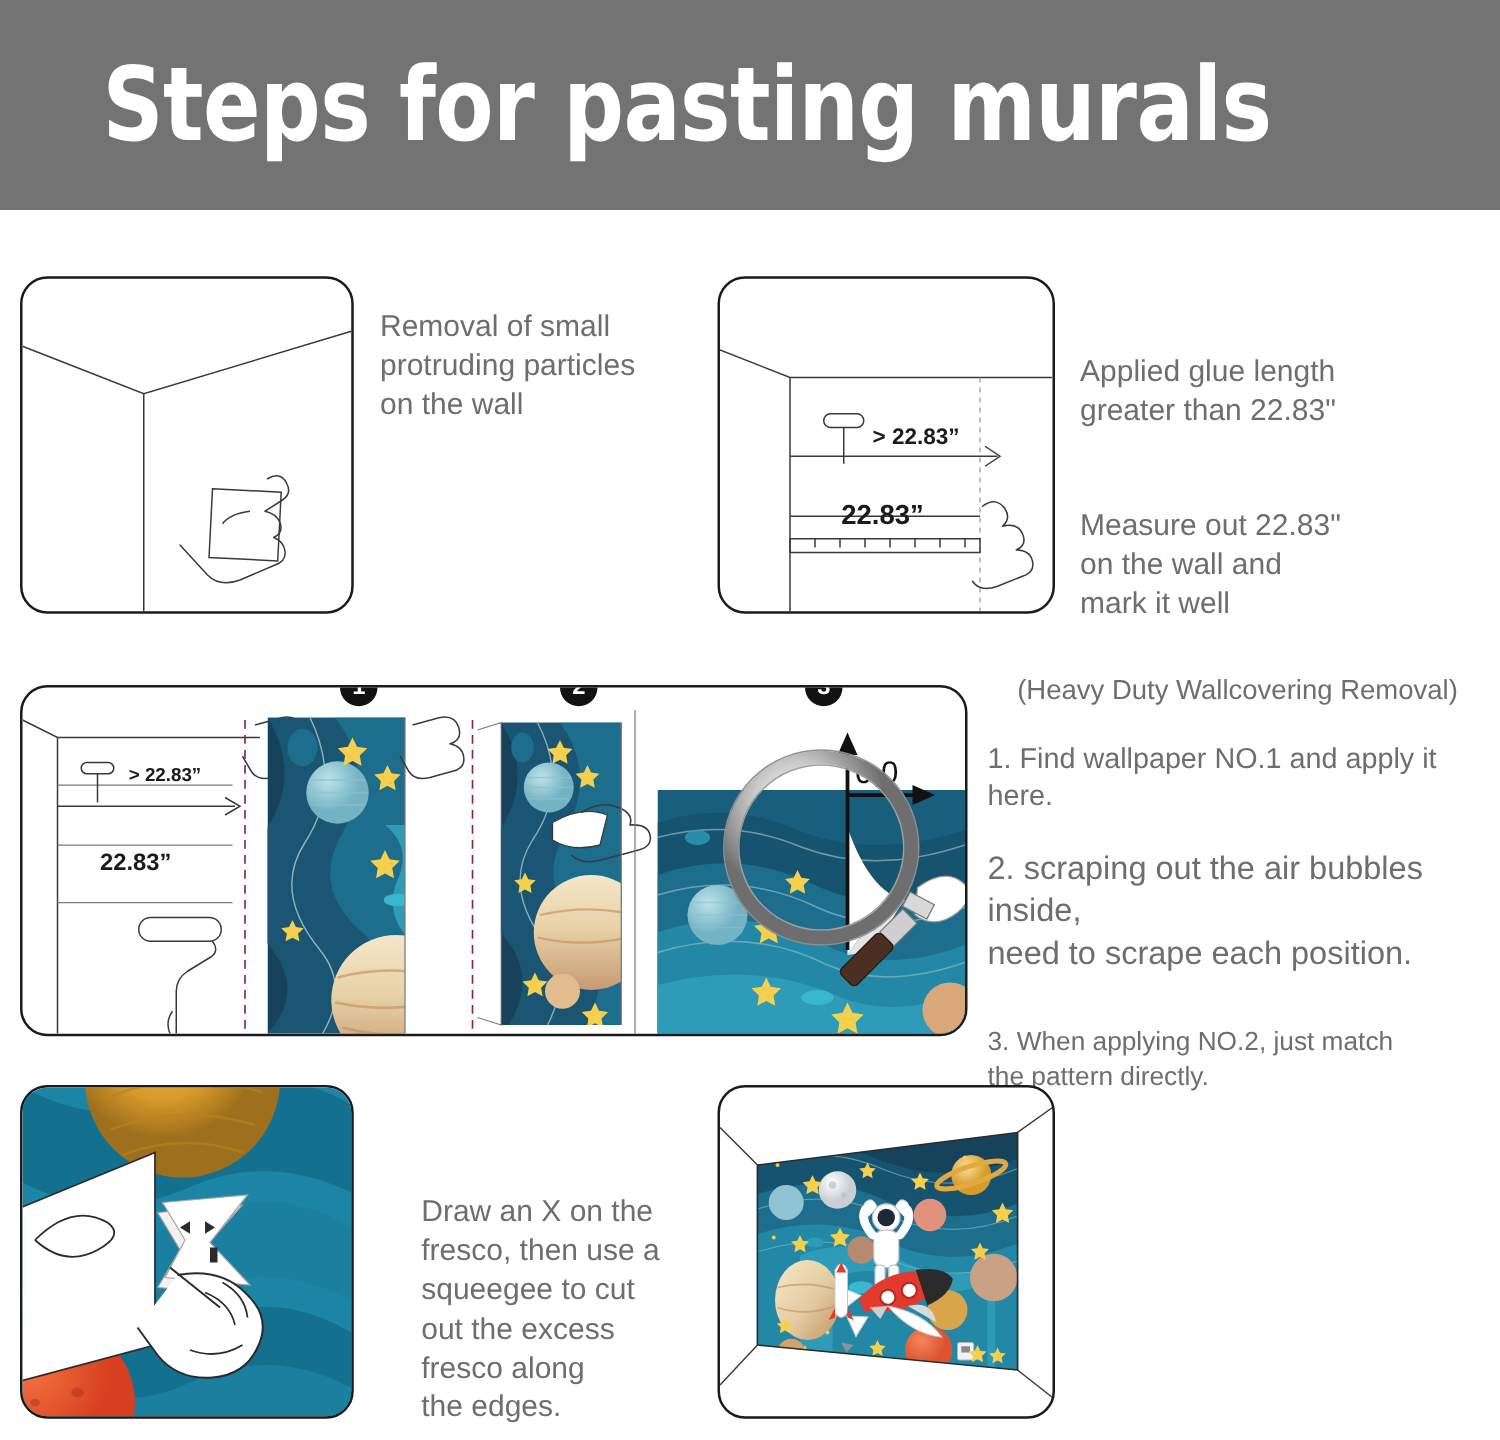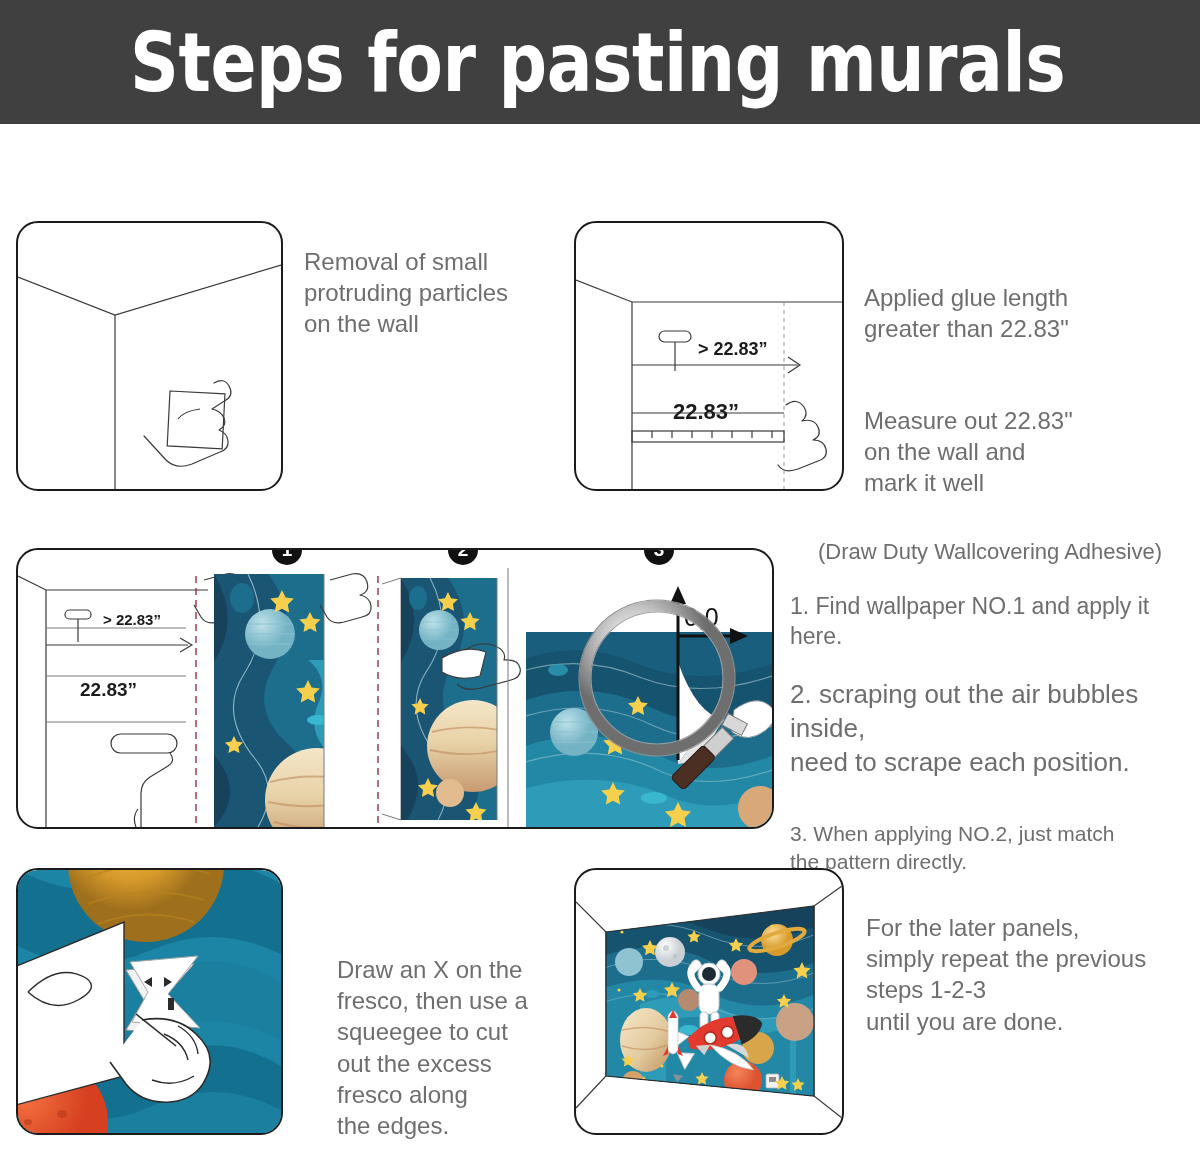--- a/index.html
+++ b/index.html
@@ -6,23 +6,23 @@
   html, body {
     width: 1200px; height: 1152px;
     background: #ffffff;
     font-family: "Liberation Sans", sans-serif;
     overflow: hidden;
   }
   #page { position: relative; width: 1200px; height: 1152px; background:#fff; }
 
   
   .header-bar {
-    position: absolute; left:0; top:0; width:1200px; height:124px;
-    background: #404040;
-    display:flex; align-items:center;padding-left:48px;
+    position: absolute; left:0; top:0; width:1200px; height:168px;
+    background: #737373;
+    display:flex; align-items:center;
   }
   .header-title {
     color:#ffffff;
     font-family:"Liberation Sans Narrow","DejaVu Sans Condensed","Liberation Sans",sans-serif;
     font-weight:700;
     font-size:82px;
     letter-spacing:-0.5px;
     margin-left:82px;
     transform: scaleX(0.92);
     transform-origin: left center;
@@ -305,21 +305,21 @@
       </g>
     </svg>
 
     <div class="badge" style="left:254px; top:-15px;">1</div>
     <div class="badge" style="left:430px; top:-15px;">2</div>
     <div class="badge" style="left:626px; top:-15px;">3</div>
   </div>
 
   <div style="position:absolute; left:790px; top:538px; width:400px;">
     <div style="text-align:center; color:#6e6e6e; font-size:22px; line-height:1.28;">
-      <div>(Draw Duty Wallcovering Adhesive)</div>
+      <div>(Heavy Duty Wallcovering Removal)</div>
     </div>
     <div style="margin-top:26px; color:#6e6e6e; font-size:23px; line-height:1.30; white-space:pre-line;">1. Find wallpaper NO.1 and apply it here.</div>
     <div style="margin-top:26px; color:#6e6e6e; font-size:26px; line-height:1.30; white-space:pre-line;">2. scraping out the air bubbles inside,
 need to scrape each position.</div>
     <div style="margin-top:41px; color:#6e6e6e; font-size:21px; line-height:1.30; white-space:pre-line;">3. When applying NO.2, just match
 the pattern directly.</div>
   </div>
 
   <div class="panel" id="panel-cut">
     <svg width="263" height="263" viewBox="0 0 263 263">
@@ -493,18 +493,14 @@
           <circle cx="43" cy="120" r="1.6"></circle>
             <circle cx="86" cy="196" r="1.6"></circle>
           <circle cx="196" cy="56" r="1.6"></circle>
             <circle cx="46" cy="62" r="1.6"></circle>
         </g>
       </g>
 
       <path d="M30 62 L238 36 L238 226 L30 206 Z" fill="none" stroke="#2b2b2b" stroke-width="1.2"></path>
     </svg>
   </div>
-  <div class="caption" style="left:866px; top:912px; width:330px;">For the later panels,
-simply repeat the previous
-steps 1-2-3
-until you are done.</div>
 
 </div>
 
 </body></html>

